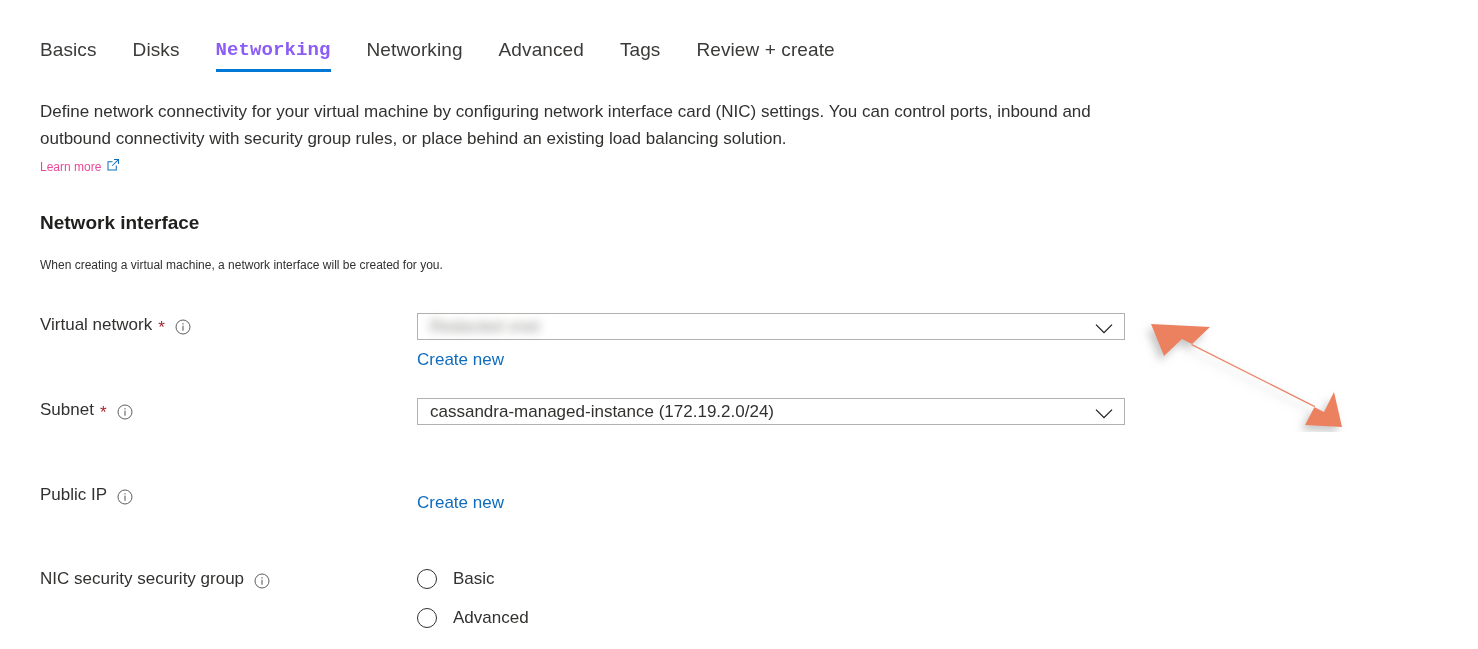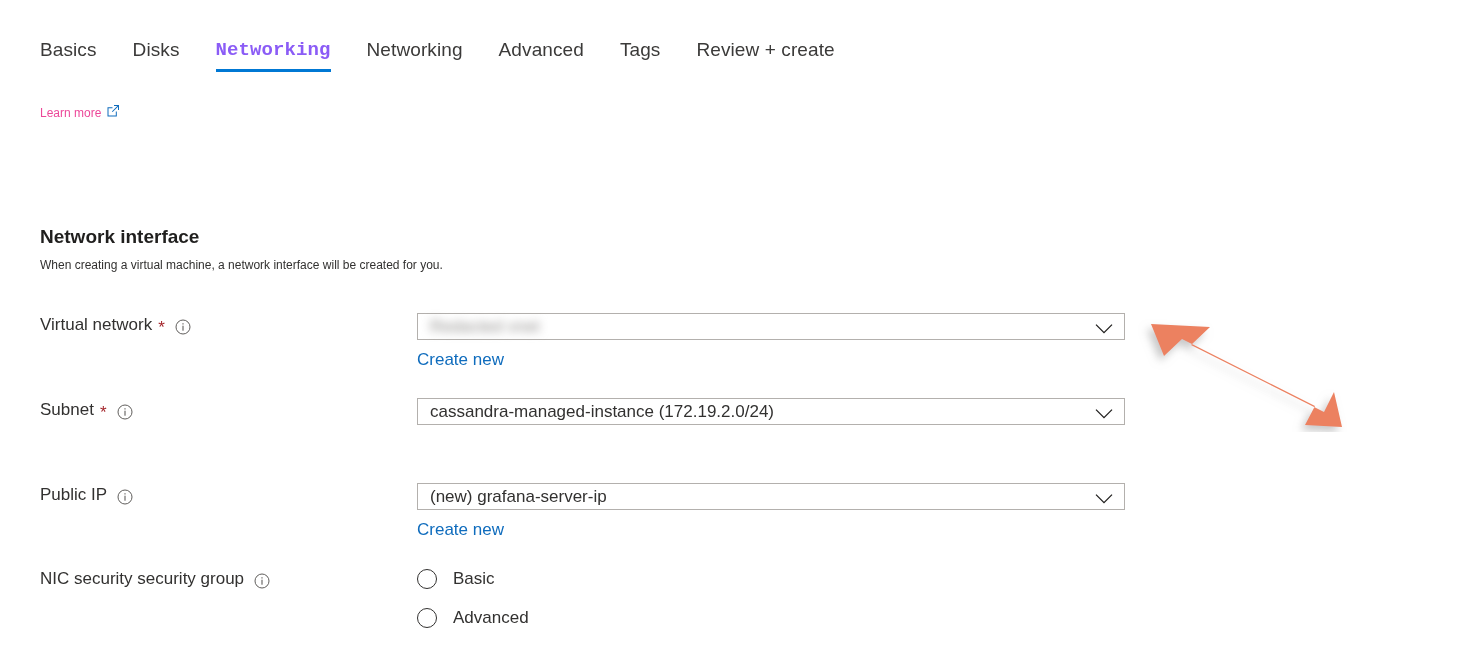--- a/index.html
+++ b/index.html
@@ -79,21 +79,21 @@
   .ext-icon {
     display: inline-block;
     vertical-align: -1px;
     margin-left: 5px;
   }
 
   
   .section-title {
     position: absolute;
     left: 40px;
-    top: 224px;
+    top: 210px;
     font-size: 19px;
     line-height: 26px;
     font-weight: 700;
     color: #201f1e;
   }
   .section-sub {
     position: absolute;
     left: 40px;
     top: 253px;
     font-size: 12px;
@@ -255,20 +255,21 @@
     <div class="tab"><span>Basics</span></div>
     <div class="tab"><span>Disks</span></div>
     <div class="tab active"><span>Networking</span></div>
     <div class="tab"><span>Networking</span></div>
     <div class="tab"><span>Advanced</span></div>
     <div class="tab"><span>Tags</span></div>
     <div class="tab"><span>Review + create</span></div>
   </div>
 
   <div class="intro">
+    <span>Define network connectivity for your virtual machine by configuring network interface card (NIC) settings. You can control ports, inbound and outbound connectivity with security group rules, or place behind an existing load balancing solution.</span>
     <div class="linkline">
       <a class="link" href="#"><span>Learn more</span></a><span class="ext-icon"><svg width="14" height="14" viewBox="0 0 14 14">
             <path d="M1.5 3.2h5.0v1.0H2.5v7.3h7.3V7.6h1.0v5.0H1.5z" fill="#0f6cbd"></path>
             <path d="M8.0 1.0h5.0v5.0h-1.0V2.7L6.6 8.1 5.9 7.4l5.4-5.4H8.0z" fill="#0f6cbd"></path>
           </svg></span>
     </div>
   </div>
 
   <div class="section-title">Network interface</div>
   <div class="section-sub">When creating a virtual machine, a network interface will be created for you.</div>
@@ -319,26 +320,20 @@
     <div class="row" style="top:483px;">
       <div class="row-label">
         <span>Public IP</span>
         <span class="info-icon"><svg width="16" height="16" viewBox="0 0 16 16">
               <circle cx="8" cy="8" r="7" fill="none" stroke="#605e5c" stroke-width="1"></circle>
               <rect x="7.45" y="6.7" width="1.1" height="5" fill="#605e5c"></rect>
               <rect x="7.45" y="4.2" width="1.1" height="1.3" fill="#605e5c"></rect>
             </svg></span>
       </div>
       <div class="row-control">
-        <div class="dropdown">
-          <span class="value">(new) grafana-server-ip</span>
-          <span class="chev"><svg width="18" height="12" viewBox="0 0 18 12">
-                <path d="M1 1.6 9 9.6 17 1.6" fill="none" stroke="#201f1e" stroke-width="1.3"></path>
-              </svg></span>
-        </div>
         <a class="sublink" href="#"><span>Create new</span></a>
       </div>
     </div>
 
     <div class="row" style="top:567px;">
       <div class="row-label">
         <span>NIC security security group</span>
         <span class="info-icon"><svg width="16" height="16" viewBox="0 0 16 16">
               <circle cx="8" cy="8" r="7" fill="none" stroke="#605e5c" stroke-width="1"></circle>
               <rect x="7.45" y="6.7" width="1.1" height="5" fill="#605e5c"></rect>

